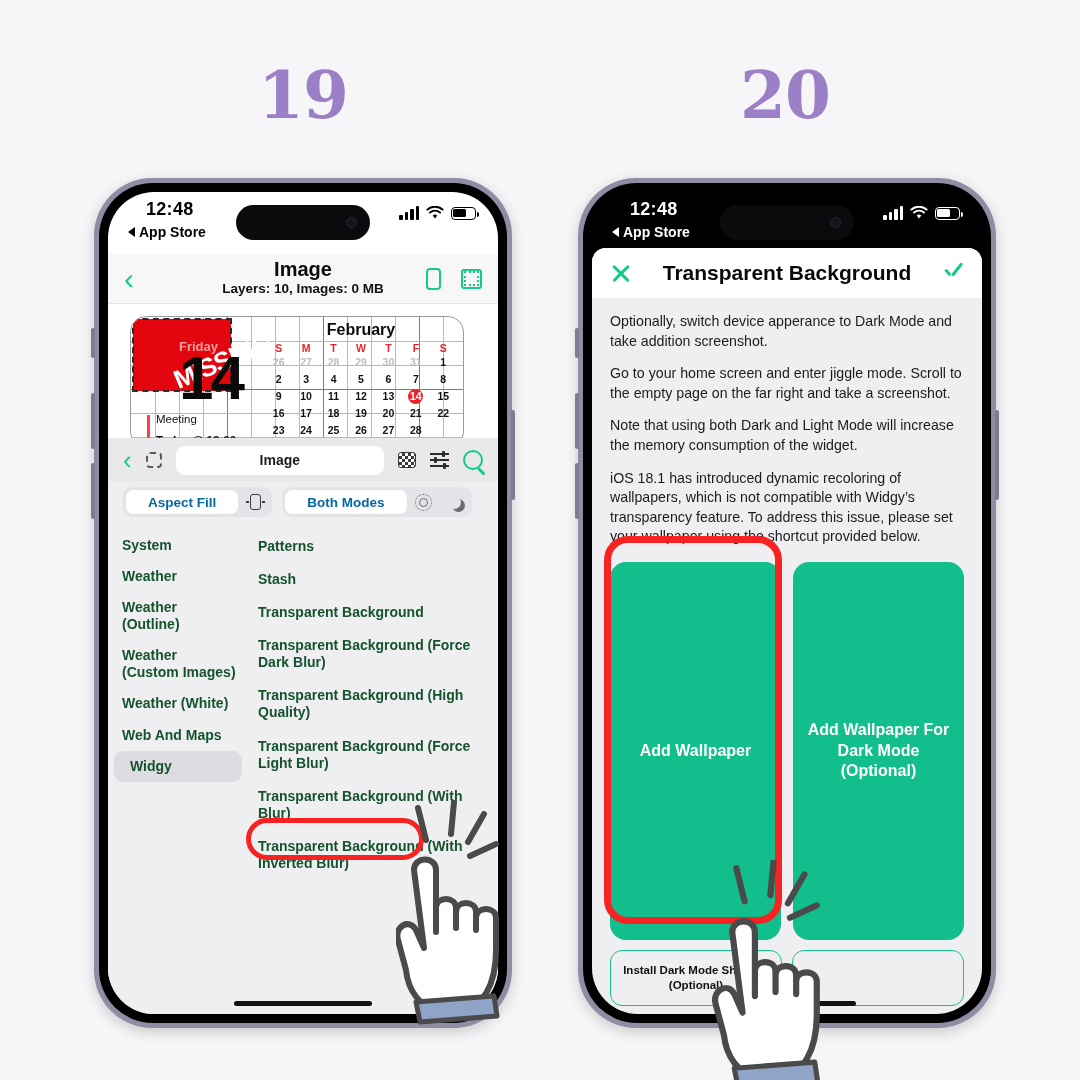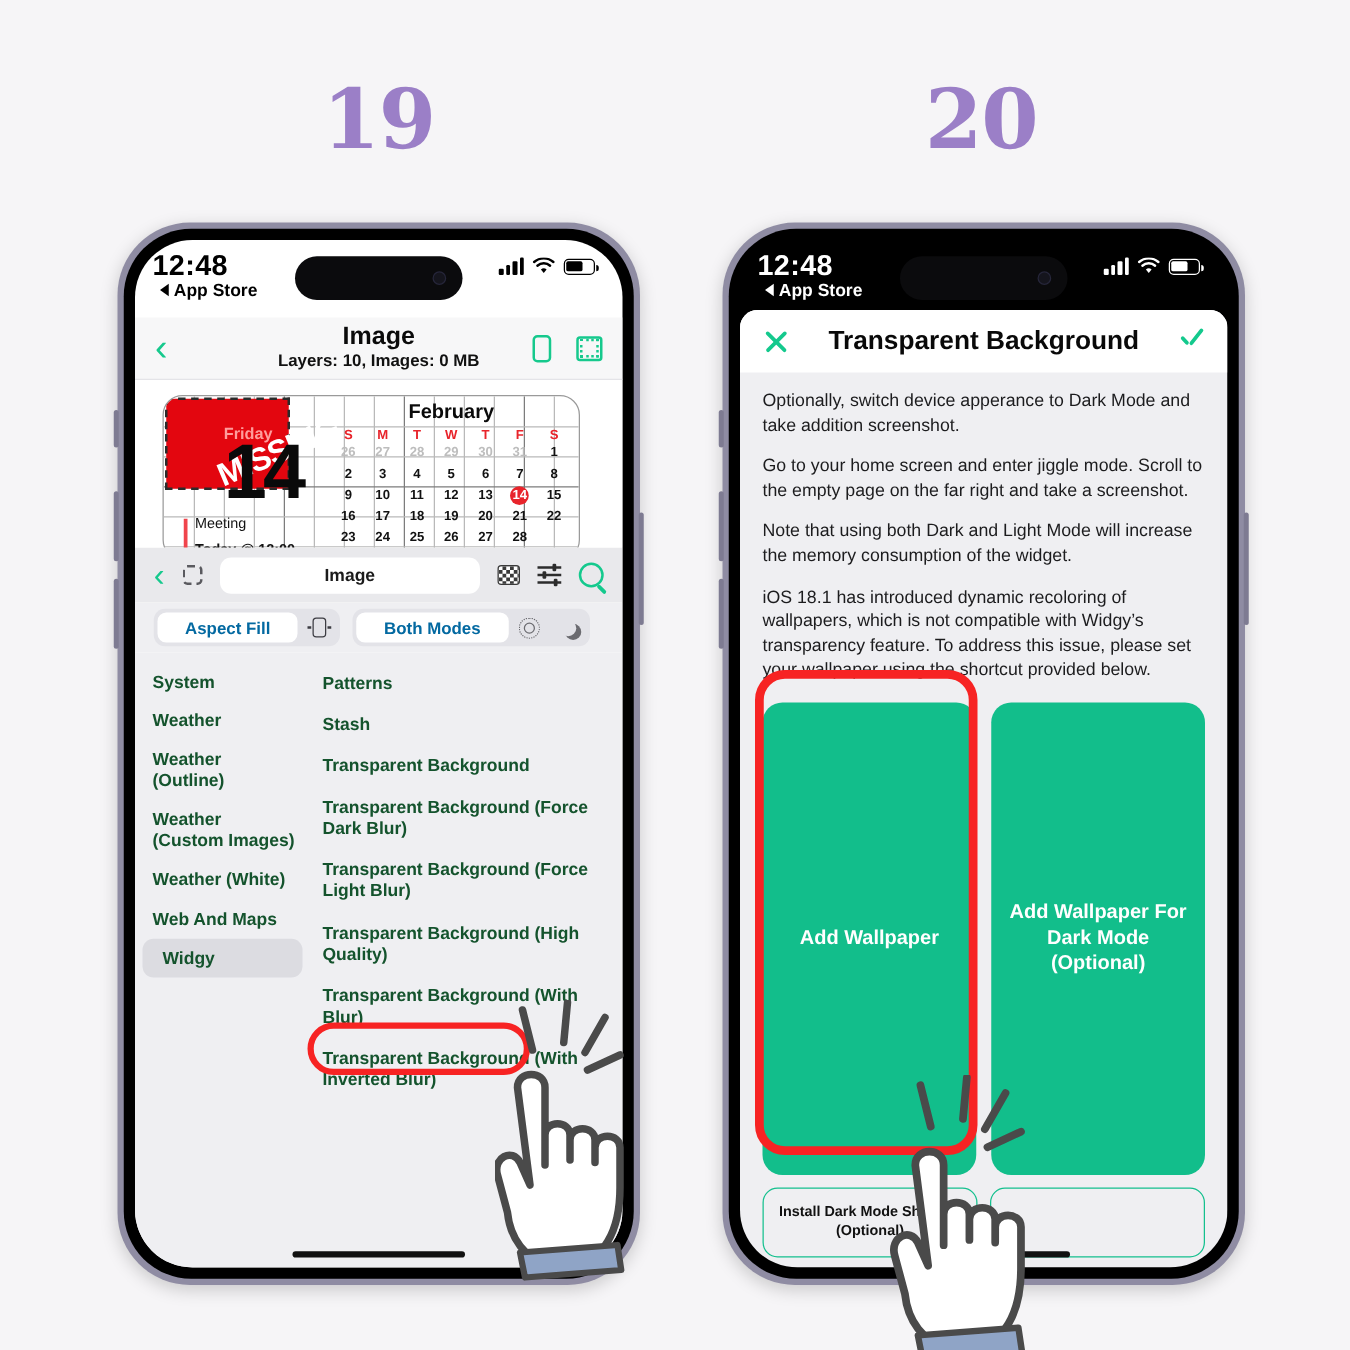--- a/index.html
+++ b/index.html
@@ -69,22 +69,22 @@
   .island .lens { width: 11px; height: 11px; border-radius: 50%;
                   background: #15151d; border: 1px solid #26263a; }
 
   
   .statusbar {
     height: 62px; flex: 0 0 62px; position: relative;
     padding: 0 24px; color: #000;
   }
   .statusbar.dark { background: #000; color: #fff; }
   .sb-time {
-    position: absolute; left: 14px; top: 7px;
-    font-size: 23px; font-weight: bold; letter-spacing: .3px;
+    position: absolute; left: 38px; top: 7px;
+    font-size: 18px; font-weight: bold; letter-spacing: .3px;
   }
   .sb-back {
     position: absolute; left: 20px; top: 32px;
     font-size: 14px; font-weight: 600;
     display: flex; align-items: center; gap: 4px;
   }
   .sb-back .tri {
     width: 0; height: 0; border-top: 5px solid transparent;
     border-bottom: 5px solid transparent; border-right: 7px solid currentColor;
   }
@@ -465,22 +465,22 @@
               <div class="li">Weather (Custom Images)</div>
               <div class="li">Weather (White)</div>
               <div class="li">Web And Maps</div>
               <div class="li sel">Widgy</div>
             </div>
           <div class="col-r" id="preset-col">
               <div class="li r">Patterns</div>
               <div class="li r">Stash</div>
               <div class="li r">Transparent Background</div>
               <div class="li r">Transparent Background (Force Dark Blur)</div>
+              <div class="li r">Transparent Background (High Quality)</div>
               <div class="li r">Transparent Background (Force Light Blur)</div>
-              <div class="li r">Transparent Background (High Quality)</div>
               <div class="li r">Transparent Background (With Blur)</div>
               <div class="li r">Transparent Background (With Inverted Blur)</div>
             </div>
         </div>
 
         <div class="home-ind"></div>
       </div>
     </div>
   </div>
 

